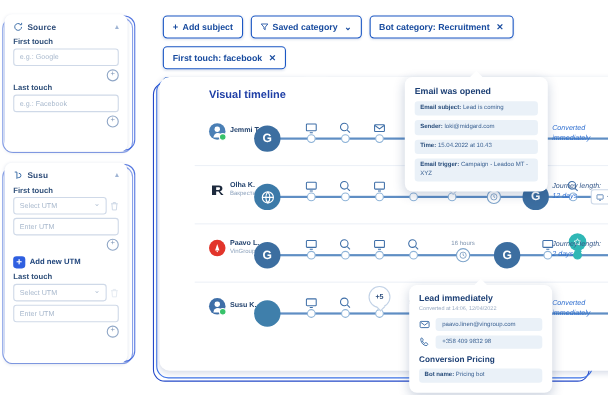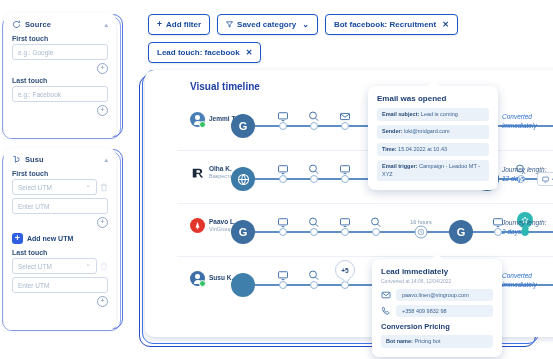--- a/index.html
+++ b/index.html
@@ -171,21 +171,21 @@
     font-size:5.5px;color:#3d6393;line-height:1.35;
   }
   .kv b{font-weight:700;color:#264b79;}
   .kv:last-child{margin-bottom:0;}
   .kvrow{display:flex;align-items:center;gap:5px;margin-bottom:4px;}
   .kvrow .ic{width:10px;height:10px;flex:0 0 10px;color:#3f6fa8;}
   .kvrow .pill{
     background:#eaf1f8;border-radius:3px;padding:3px 6px;font-size:5.5px;color:#3d6393;
     flex:1;
   }
-  #pop-email{left:368px;top:86px;width:112px;}
+  #pop-email{left:368px;top:70px;width:112px;}
   #pop-lead{left:372px;top:259px;width:112px;}
   .pop h5{margin:5px 0 4px 0;font-size:7.5px;font-weight:700;color:#1c3f74;}
   svg{display:block;}
 </style>
 </head>
 <body>
 
 <div class="stage">
 
   <div>
@@ -255,37 +255,37 @@
       </div>
       <div class="inp" style="margin-top:3px">Enter UTM</div>
       <div class="plus-circle">+</div>
     </div>
   </div>
 
   <div id="filterbar">
     <div class="chiprow">
       <div class="chip">
         <span class="glyph">+</span>
-        <span>Add filter</span>
+        <span>Add subject</span>
       </div>
       <div class="chip">
         <span class="glyph">
           <svg width="7" height="7" viewBox="0 0 14 14" fill="none" stroke="#174a9e" stroke-width="1.5">
             <path d="M1 1.6h12L8.2 7.4V12L5.8 10.6V7.4z"></path>
           </svg>
         </span>
         <span>Saved category</span>
         <span class="x">⌄</span>
       </div>
       <div class="chip">
-        <span>Bot facebook: Recruitment</span>
+        <span>Bot category: Recruitment</span>
         <span class="x">✕</span>
       </div>
       <div class="chip">
-        <span>Lead touch: facebook</span>
+        <span>First touch: facebook</span>
         <span class="x">✕</span>
       </div>
     </div>
     <div class="chiprow" style="margin-top:7px">
       <div class="chip">
         <span>Headcount: 1K-5K, 5K-10K</span>
         <span class="x">✕</span>
       </div>
       <div class="chip" style="margin-left:8px">
         <span>Label: event</span>

